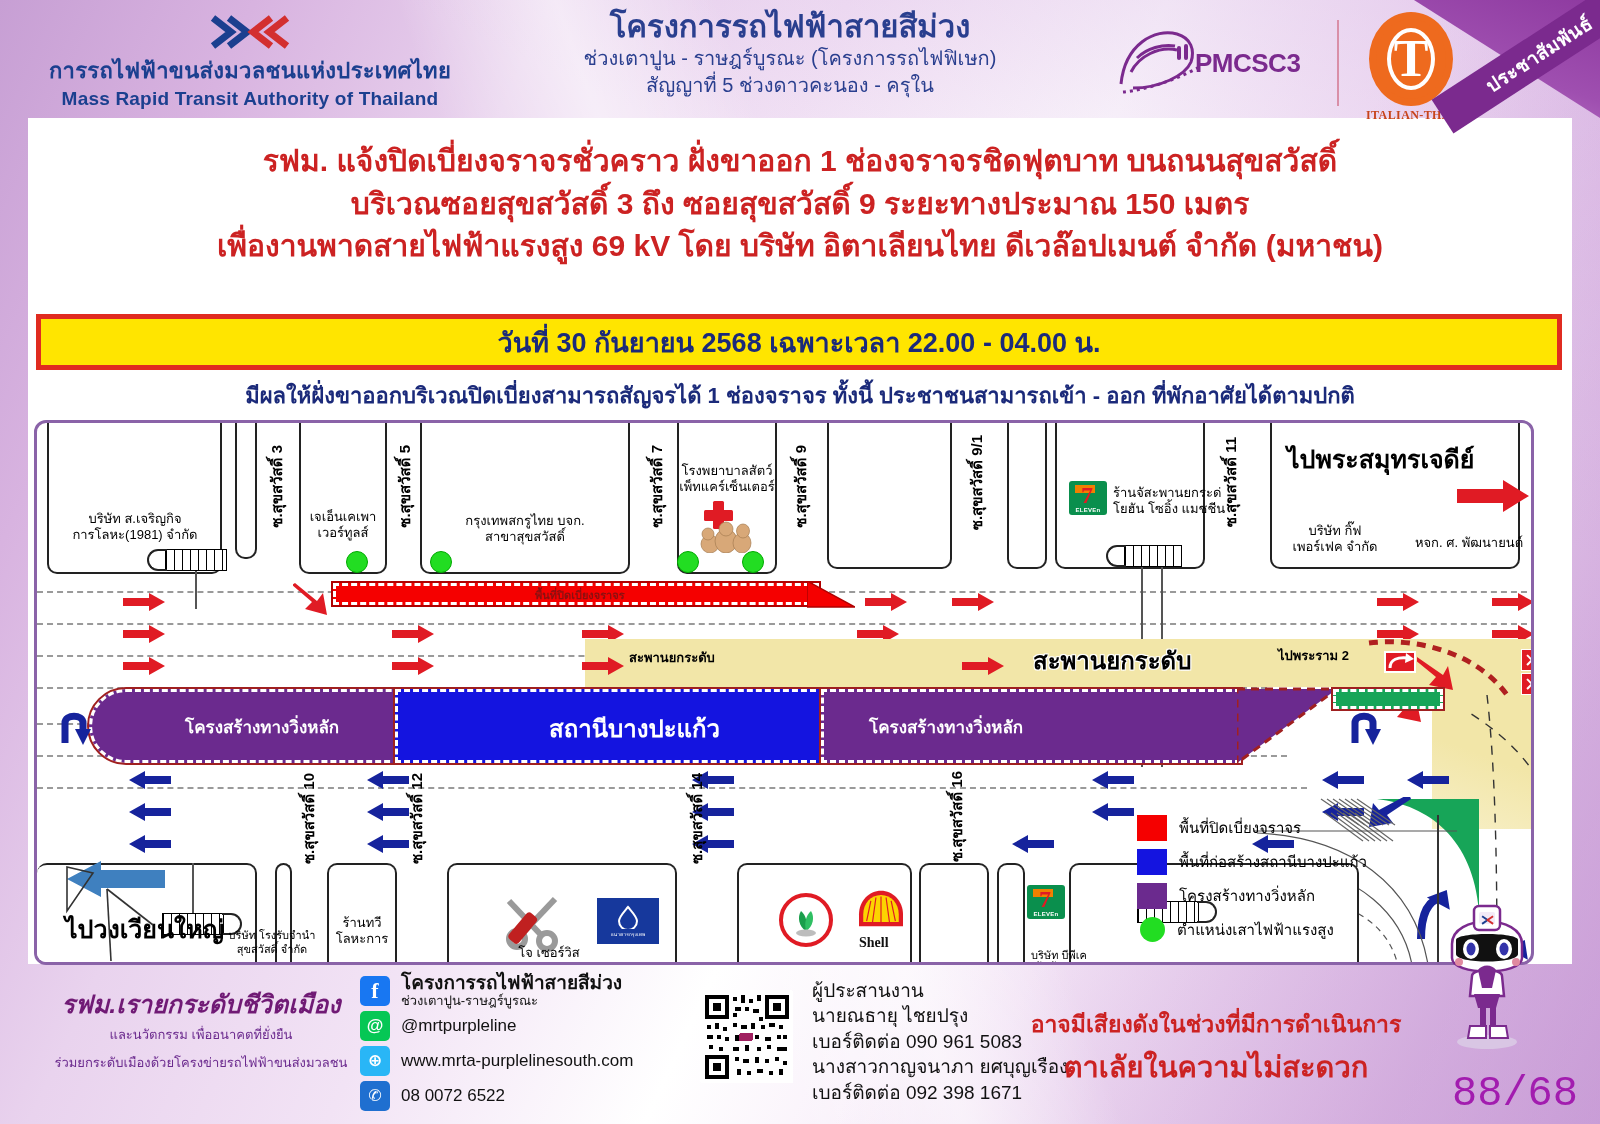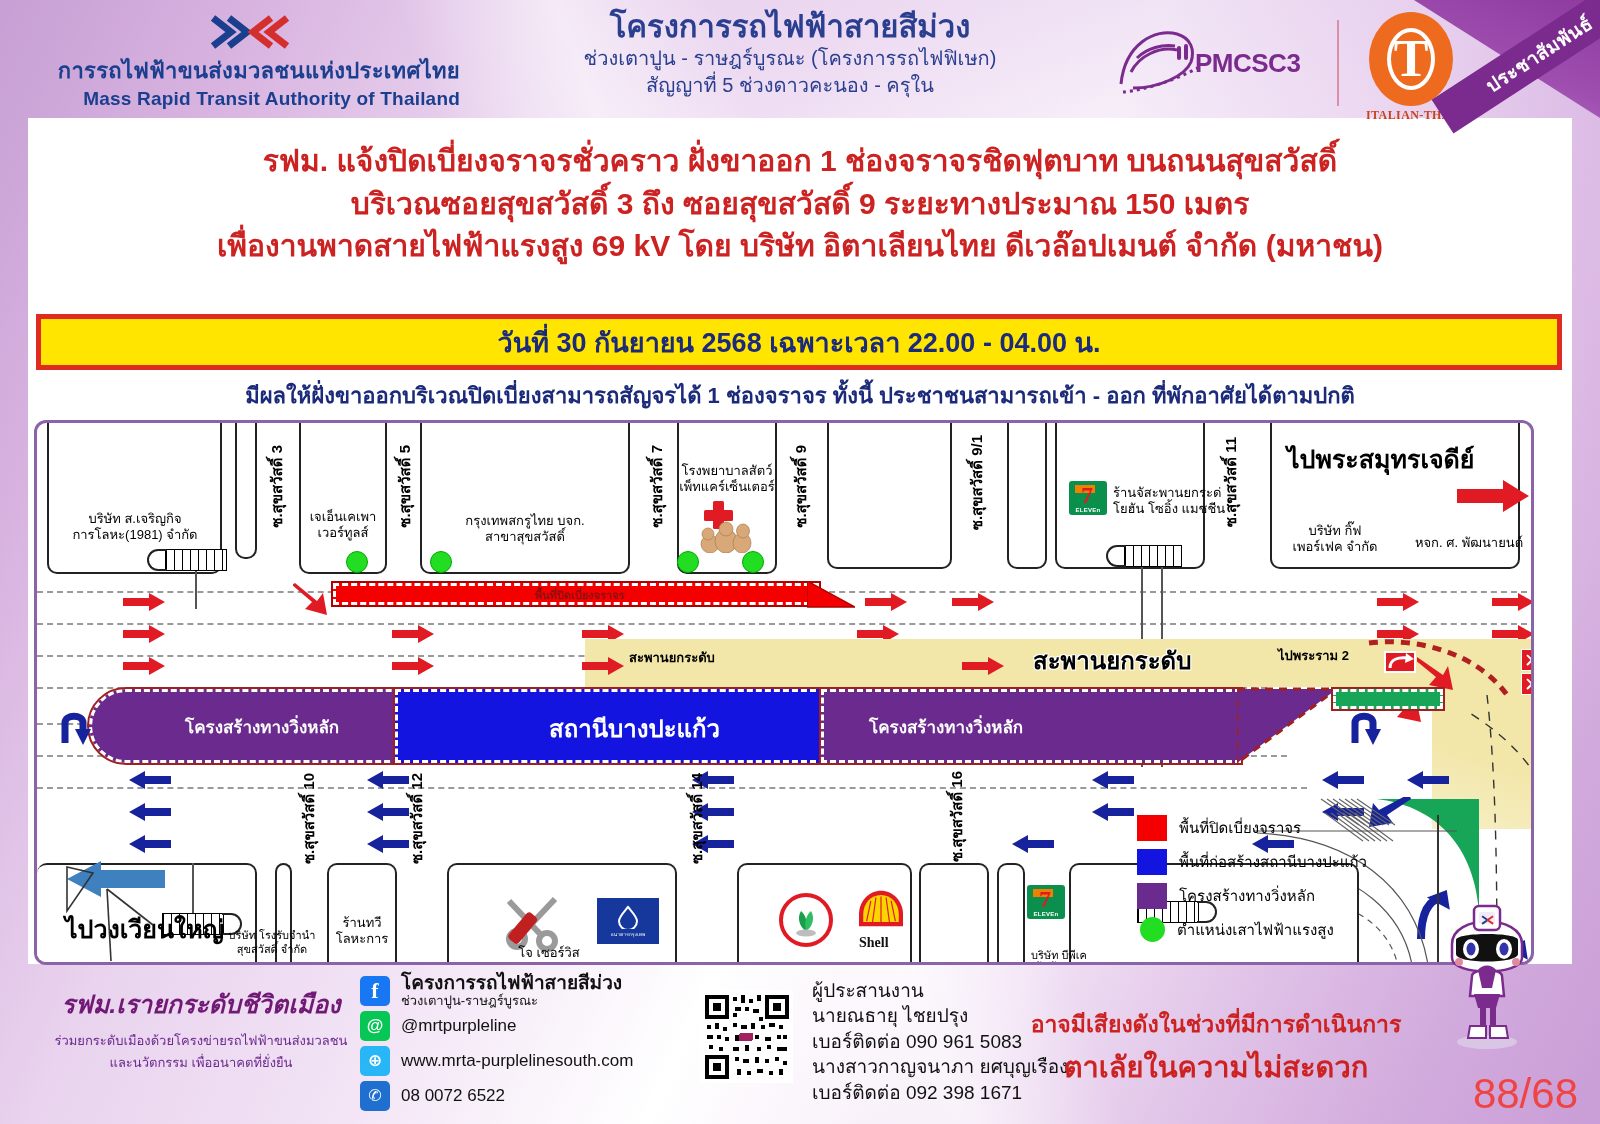--- a/index.html
+++ b/index.html
@@ -31,21 +31,21 @@
     left:28px; right:28px; top:118px; bottom:160px;
     background:#ffffff;
   }
 
   
   .header {
     position: absolute; left:0; top:0; width:1600px; height:124px;
     z-index: 5;
   }
   .mrta-logo-block{
-    position:absolute; left:40px; top:14px; width:420px; text-align:right;
+    position:absolute; left:40px; top:14px; width:420px; text-align:center;
   }
   .mrta-mark{ height:36px; display:flex; justify-content:center; align-items:center; }
   .mrta-th{
     font-size:22px; font-weight:bold; color:#1b3f8f; letter-spacing:.3px; margin-top:3px;
   }
   .mrta-en{
     font-size:19px; font-weight:bold; color:#1b3f8f; letter-spacing:.2px;
   }
 
   .proj-title-block{
@@ -282,21 +282,21 @@
   .contact div{ font-size:19px; color:#111; line-height:1.34; }
 
   .apology{
     position:absolute; left:1016px; top:40px; width:400px; text-align:center;
   }
   .ap1{ font-size:23px; font-weight:bold; color:#cc2222; }
   .ap2{ font-size:29px; font-weight:bold; color:#cc2222; margin-top:2px;}
 
   .pagenum{
     position:absolute; right:22px; bottom:6px;
-    font-size:42px; color:#ef4444; font-family:Liberation Sans, sans-serif;margin-top:8px;
+    font-size:42px; color:#a21caf; font-family:Liberation Mono, monospace;margin-top:8px;
   }
 
   .mascot{ position:absolute; right:60px; bottom:72px; width:106px; height:160px; }
 </style>
 </head>
 <body>
 
 <div class="page"></div>
 <div class="white-core"></div>
 
@@ -872,22 +872,22 @@
     </div>
   </div>
 
  </div>
 </div>
 
 <div class="footer">
 
   <div class="slogan">
     <div class="slogan-1">รฟม.เรายกระดับชีวิตเมือง</div>
+    <div class="slogan-2" style="margin-top:0">และนวัตกรรม เพื่ออนาคตที่ยั่งยืน</div>
     <div class="slogan-2">ร่วมยกระดับเมืองด้วยโครงข่ายรถไฟฟ้าขนส่งมวลชน</div>
-    <div class="slogan-2" style="margin-top:0">และนวัตกรรม เพื่ออนาคตที่ยั่งยืน</div>
   </div>
 
   <div class="social">
     <div class="social-row">
       <div class="sicon fb">f</div>
       <div class="social-tx">
         <div class="b">โครงการรถไฟฟ้าสายสีม่วง</div>
         <div class="s">ช่วงเตาปูน-ราษฎร์บูรณะ</div>
       </div>
     </div>

